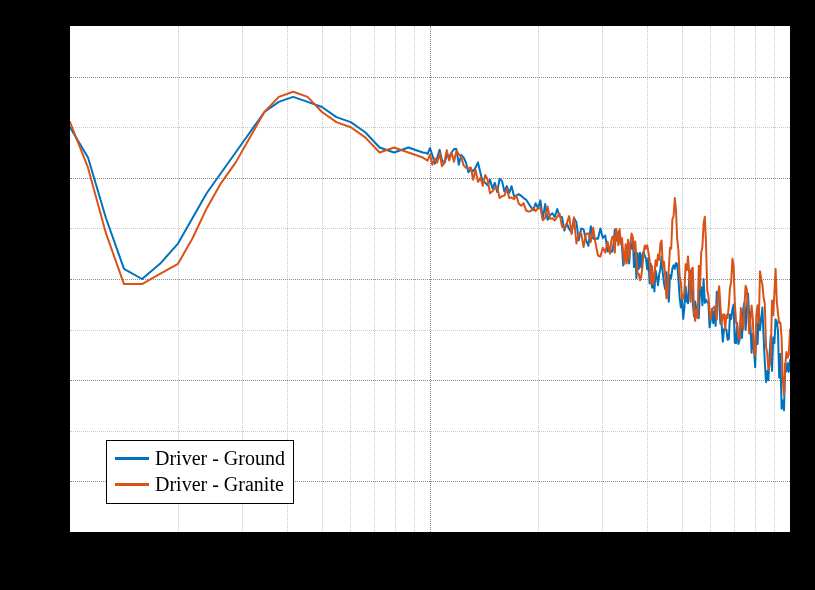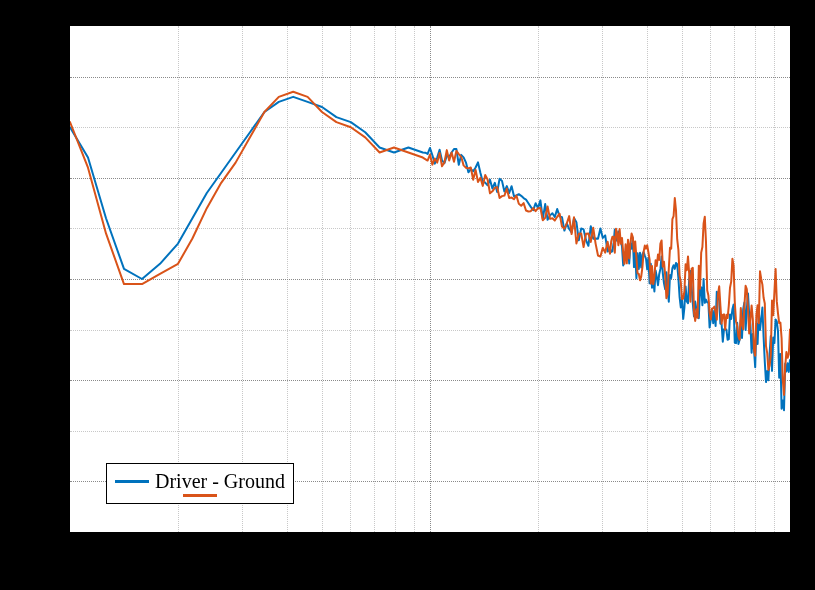--- a/index.html
+++ b/index.html
@@ -62,21 +62,20 @@
     background: #fff;
     border: 1.25px solid #000;
     padding: 4px 8px 6px 8px;
     font-size: 20px;
     line-height: 26px;
   }
   .legend-row {
     display: flex;
     align-items: center;
     gap: 6px;
-    justify-content: center;
   }
   .legend-swatch {
     width: 34px;
     height: 0;
     border-top: 3px solid currentColor;
   }
   .legend-label {
     color: #000;
   }
 </style>
@@ -117,16 +116,17 @@
           <path d="M0.00 96.14 L18.00 141.68 L36.00 207.46 L54.00 258.06 L72.00 258.06 L90.00 247.94 L108.00 237.82 L122.40 212.52 L136.80 182.16 L151.20 156.86 L165.60 136.62 L180.00 111.32 L194.40 86.02 L208.80 70.84 L223.20 65.78 L237.60 70.84 L252.00 86.02 L266.40 96.14 L280.80 101.20 L295.20 111.32 L309.60 126.50 L324.00 121.44 L338.40 126.50 L352.80 131.56 L355.20 133.07 L357.60 134.54 L360.00 128.58 L362.40 138.65 L364.80 132.49 L367.20 136.62 L369.60 127.00 L372.00 140.29 L374.40 136.50 L376.80 124.11 L379.20 134.55 L381.60 126.50 L384.00 135.66 L386.40 124.97 L388.80 128.17 L391.20 130.82 L393.60 139.37 L396.00 141.68 L398.40 142.41 L400.80 141.53 L403.20 153.81 L405.60 143.88 L408.00 156.00 L410.40 151.80 L412.80 159.86 L415.20 149.10 L417.60 153.48 L420.00 167.30 L422.40 165.33 L424.80 161.92 L427.20 161.11 L429.60 171.91 L432.00 170.13 L434.40 169.64 L436.80 162.74 L439.20 172.04 L441.60 171.59 L444.00 173.14 L446.40 169.46 L448.80 177.83 L451.20 179.72 L453.60 177.10 L456.00 184.50 L458.40 185.45 L460.80 185.17 L463.20 182.03 L465.60 185.19 L468.00 182.16 L470.40 181.89 L472.80 194.28 L475.20 191.88 L477.60 180.50 L480.00 192.90 L482.40 192.28 L484.80 194.57 L487.20 190.79 L489.60 187.69 L492.00 200.51 L494.40 202.65 L496.80 197.34 L499.20 190.12 L501.60 208.01 L504.00 191.31 L506.40 217.52 L508.80 207.85 L511.20 207.46 L513.60 221.08 L516.00 207.73 L518.40 207.39 L520.80 215.95 L523.20 201.73 L525.60 217.58 L528.00 229.49 L530.40 230.58 L532.80 221.78 L535.20 226.59 L537.60 215.71 L540.00 227.70 L541.20 215.26 L542.40 210.83 L543.60 210.81 L544.80 226.69 L546.00 202.79 L547.20 207.46 L548.40 219.25 L549.60 203.11 L550.80 217.66 L552.00 212.03 L553.20 226.49 L554.40 237.82 L555.60 218.32 L556.80 237.37 L558.00 213.86 L559.20 232.43 L560.40 217.03 L561.60 207.46 L562.80 211.08 L564.00 225.59 L565.20 215.43 L566.40 231.66 L567.60 247.39 L568.80 247.94 L570.00 254.32 L571.20 250.62 L572.40 241.32 L573.60 225.94 L574.80 219.56 L576.00 222.64 L577.20 219.19 L578.40 226.25 L579.60 233.61 L580.80 257.58 L582.00 240.07 L583.20 258.06 L584.40 250.61 L585.60 234.36 L586.80 239.91 L588.00 228.38 L589.20 234.05 L590.40 217.58 L591.60 214.47 L592.80 240.63 L594.00 235.72 L595.20 249.60 L596.40 272.19 L597.60 268.18 L598.80 242.58 L600.00 221.84 L601.20 222.69 L602.40 193.07 L603.60 190.04 L604.80 172.04 L606.00 184.40 L607.20 213.18 L608.40 223.88 L609.60 249.58 L610.80 256.20 L612.00 273.24 L613.20 272.59 L614.40 265.46 L615.60 238.26 L616.80 244.21 L618.00 230.38 L619.20 247.94 L620.40 275.68 L621.60 242.76 L622.80 241.79 L624.00 286.40 L625.20 294.89 L626.40 283.36 L627.60 291.76 L628.80 239.71 L630.00 262.64 L631.20 226.65 L632.40 220.97 L633.60 197.34 L634.80 190.69 L636.00 216.13 L637.20 264.23 L638.40 269.47 L639.60 286.86 L640.80 293.48 L642.00 282.65 L643.20 282.08 L644.40 280.61 L645.60 286.51 L646.80 293.62 L648.00 268.18 L649.20 260.31 L650.40 279.51 L651.60 297.68 L652.80 288.87 L654.00 288.32 L655.20 303.60 L656.40 288.87 L657.60 292.07 L658.80 279.69 L660.00 261.78 L661.20 255.58 L662.40 232.76 L663.60 239.64 L664.80 276.30 L666.00 295.43 L667.20 299.89 L668.40 310.50 L669.60 313.72 L670.80 282.10 L672.00 298.85 L673.20 303.32 L674.40 280.36 L675.60 259.81 L676.80 263.12 L678.00 283.43 L679.20 307.40 L680.40 293.74 L681.60 279.51 L682.80 292.72 L684.00 323.84 L685.20 329.82 L686.40 289.19 L687.60 279.16 L688.80 297.18 L690.00 245.35 L691.20 253.00 L692.40 258.64 L693.60 271.75 L694.80 277.53 L696.00 320.20 L697.20 327.05 L698.40 344.08 L699.60 339.83 L700.80 328.91 L702.00 274.51 L703.20 289.25 L704.40 266.21 L705.60 242.88 L706.80 275.39 L708.00 287.35 L709.20 297.08 L710.40 296.62 L711.60 312.22 L712.80 354.20 L714.00 368.87 L715.20 340.56 L716.40 326.06 L717.60 331.81 L718.80 328.28 L720.00 303.60 " stroke="#D95319"></path>
         </g>
     </svg>
     <div class="legend" id="legend" style="left: 36px; bottom: 28px;">
         <div class="legend-row">
           <span class="legend-swatch" style="color: rgb(0, 114, 189);"></span>
           <span class="legend-label">Driver - Ground</span>
         </div>
         <div class="legend-row">
           <span class="legend-swatch" style="color: rgb(217, 83, 25);"></span>
+          <span class="legend-label">Driver - Granite</span>
         </div>
       </div>
   </div>
 </div>
 
 </body></html>

